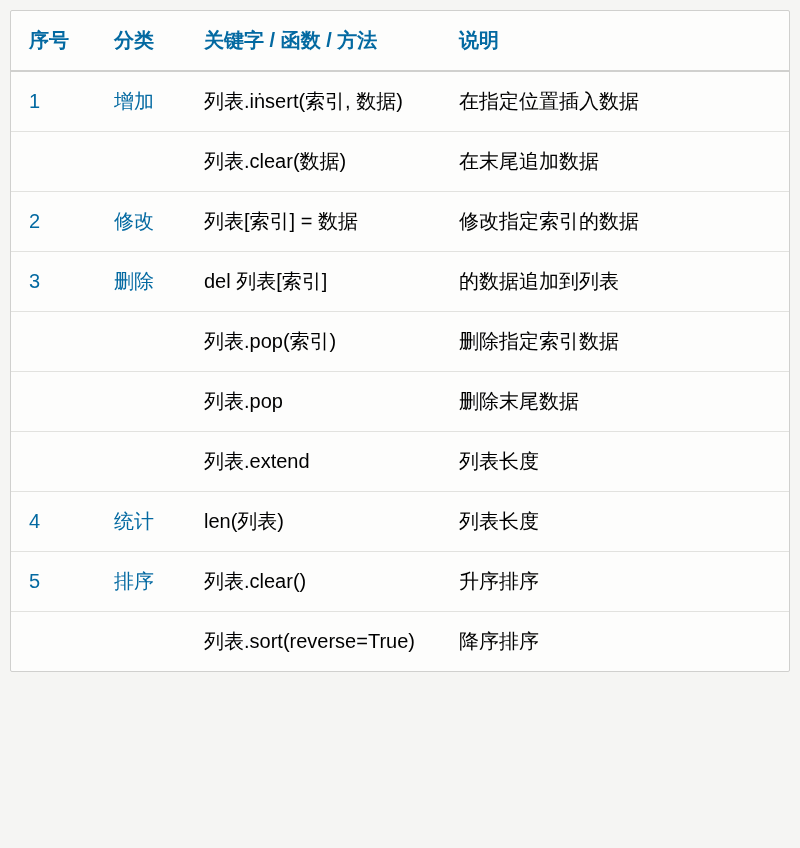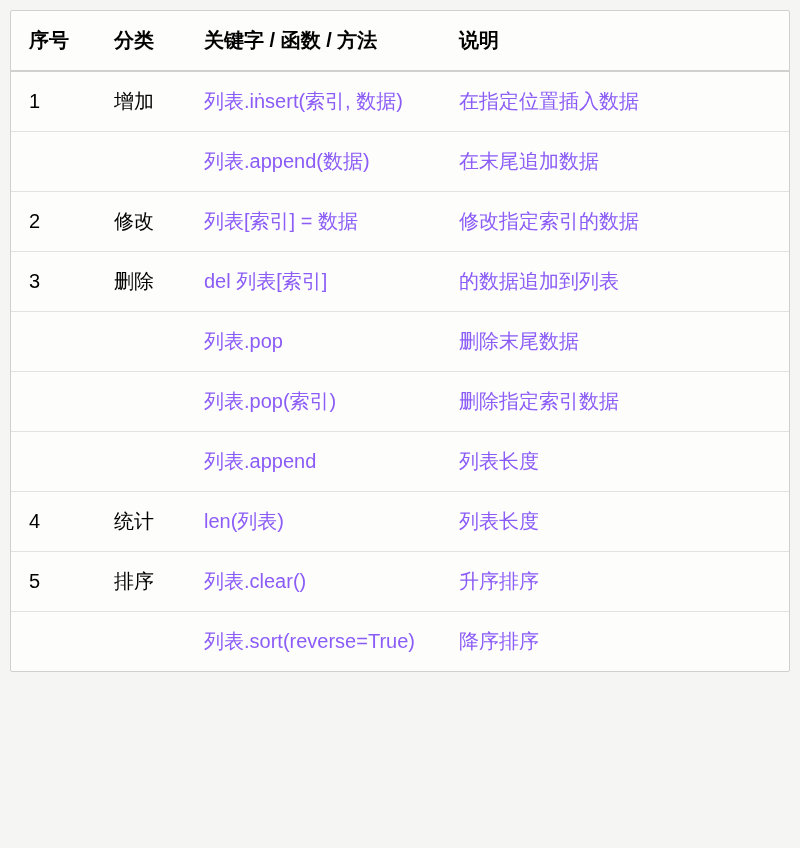--- a/index.html
+++ b/index.html
@@ -25,39 +25,39 @@
       table-layout: fixed;
     }
     col.c1 { width: 85px; }
     col.c2 { width: 90px; }
     col.c3 { width: 255px; }
     col.c4 { width: auto; }
     th, td {
       text-align: left;
       padding: 14px 14px 14px 18px;
       font-size: 20px;
-      color: #000000;
+      color: #0369a1;
       border-bottom: 1px solid #e2e2df;
       vertical-align: middle;
       line-height: 1.55;
       white-space: nowrap;
       overflow: hidden;
     }
     th {
       font-weight: 700;
       border-bottom: 2px solid #d0d0ce;
     }
     td {
       font-weight: 400;
     }
     tbody tr:last-child td {
       border-bottom: none;
     }
     td.col-keyword, td.col-desc {
-      color: #8b5cf6;
+      color: #000000;
     }
   </style>
 </head>
 <body>
 
 <div class="table-wrap">
   <table>
     <colgroup>
       <col class="c1">
         <col class="c2">
@@ -75,51 +75,51 @@
     <tbody>
       <tr>
         <td>1</td>
         <td>增加</td>
         <td class="col-keyword">列表.iṅsert(索引, 数据)</td>
         <td class="col-desc">在指定位置插入数据</td>
       </tr>
       <tr>
         <td></td>
         <td></td>
-        <td class="col-keyword">列表.append(数据)</td>
+        <td class="col-keyword">列表.clear(数据)</td>
         <td class="col-desc">在末尾追加数据</td>
       </tr>
       <tr>
         <td>2</td>
         <td>修改</td>
         <td class="col-keyword">列表[索引] = 数据</td>
         <td class="col-desc">修改指定索引的数据</td>
       </tr>
       <tr>
         <td>3</td>
         <td>删除</td>
         <td class="col-keyword">del 列表[索引]</td>
         <td class="col-desc">的数据追加到列表</td>
       </tr>
       <tr>
         <td></td>
         <td></td>
+        <td class="col-keyword">列表.pop(索引)</td>
+        <td class="col-desc">删除指定索引数据</td>
+      </tr>
+      <tr>
+        <td></td>
+        <td></td>
         <td class="col-keyword">列表.pop</td>
         <td class="col-desc">删除末尾数据</td>
       </tr>
       <tr>
         <td></td>
         <td></td>
-        <td class="col-keyword">列表.pop(索引)</td>
-        <td class="col-desc">删除指定索引数据</td>
-      </tr>
-      <tr>
-        <td></td>
-        <td></td>
-        <td class="col-keyword">列表.append</td>
+        <td class="col-keyword">列表.extend</td>
         <td class="col-desc">列表长度</td>
       </tr>
       <tr>
         <td>4</td>
         <td>统计</td>
         <td class="col-keyword">len(列表)</td>
         <td class="col-desc">列表长度</td>
       </tr>
       <tr>
         <td>5</td>

